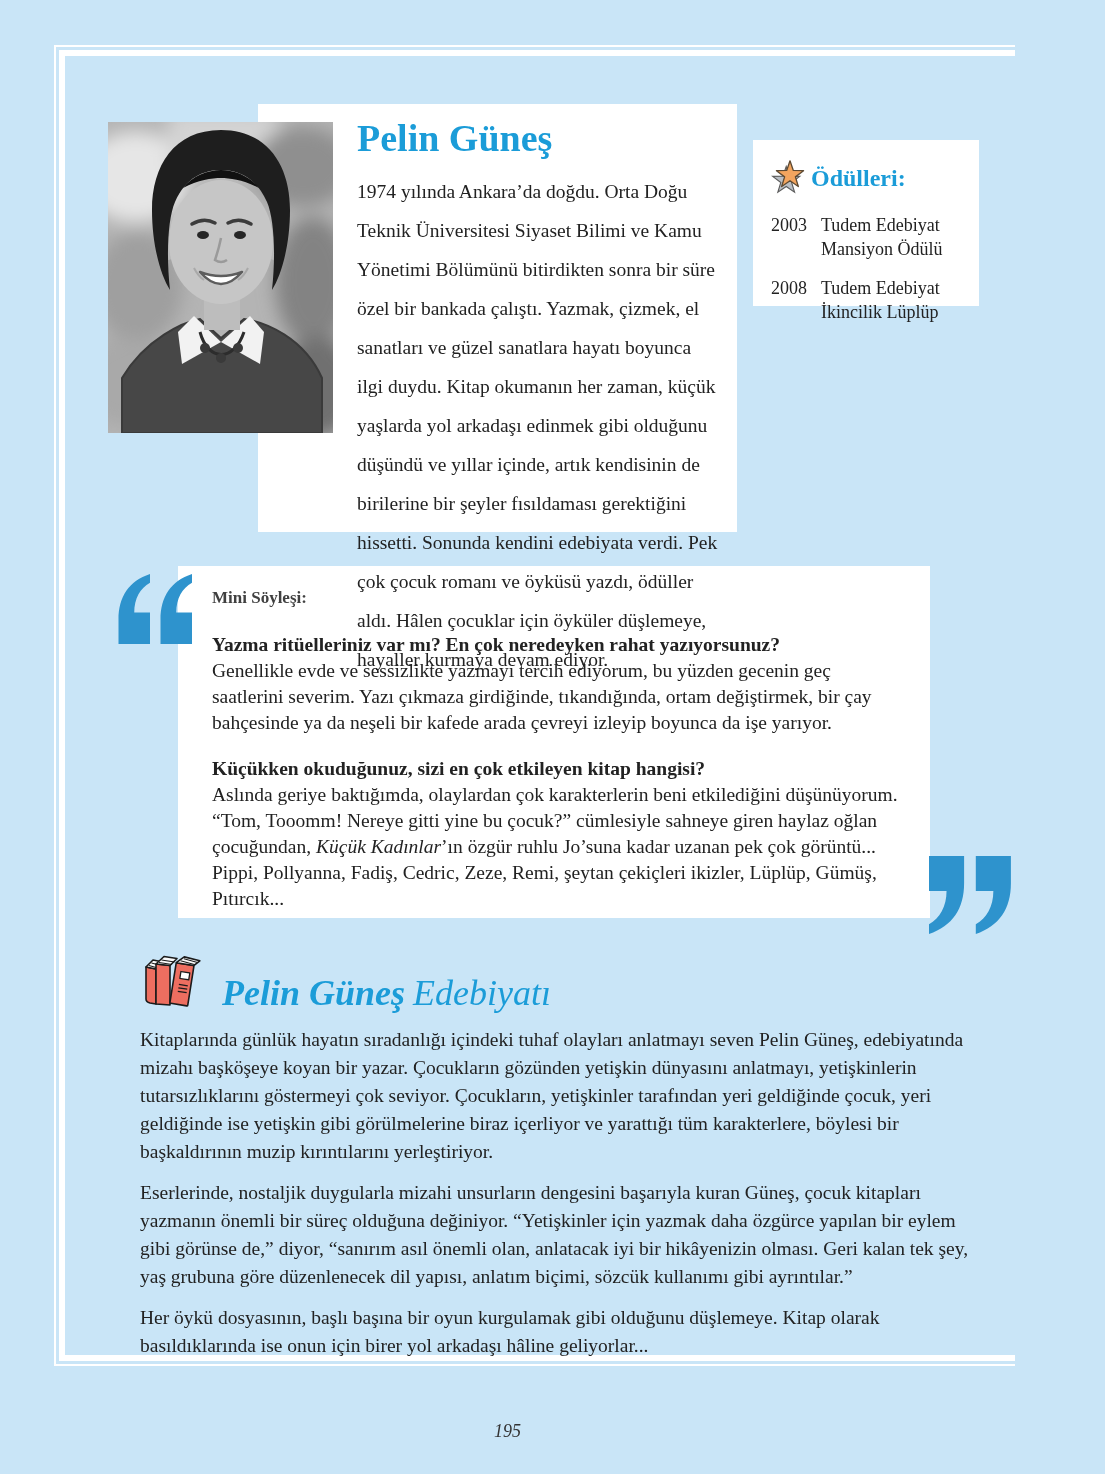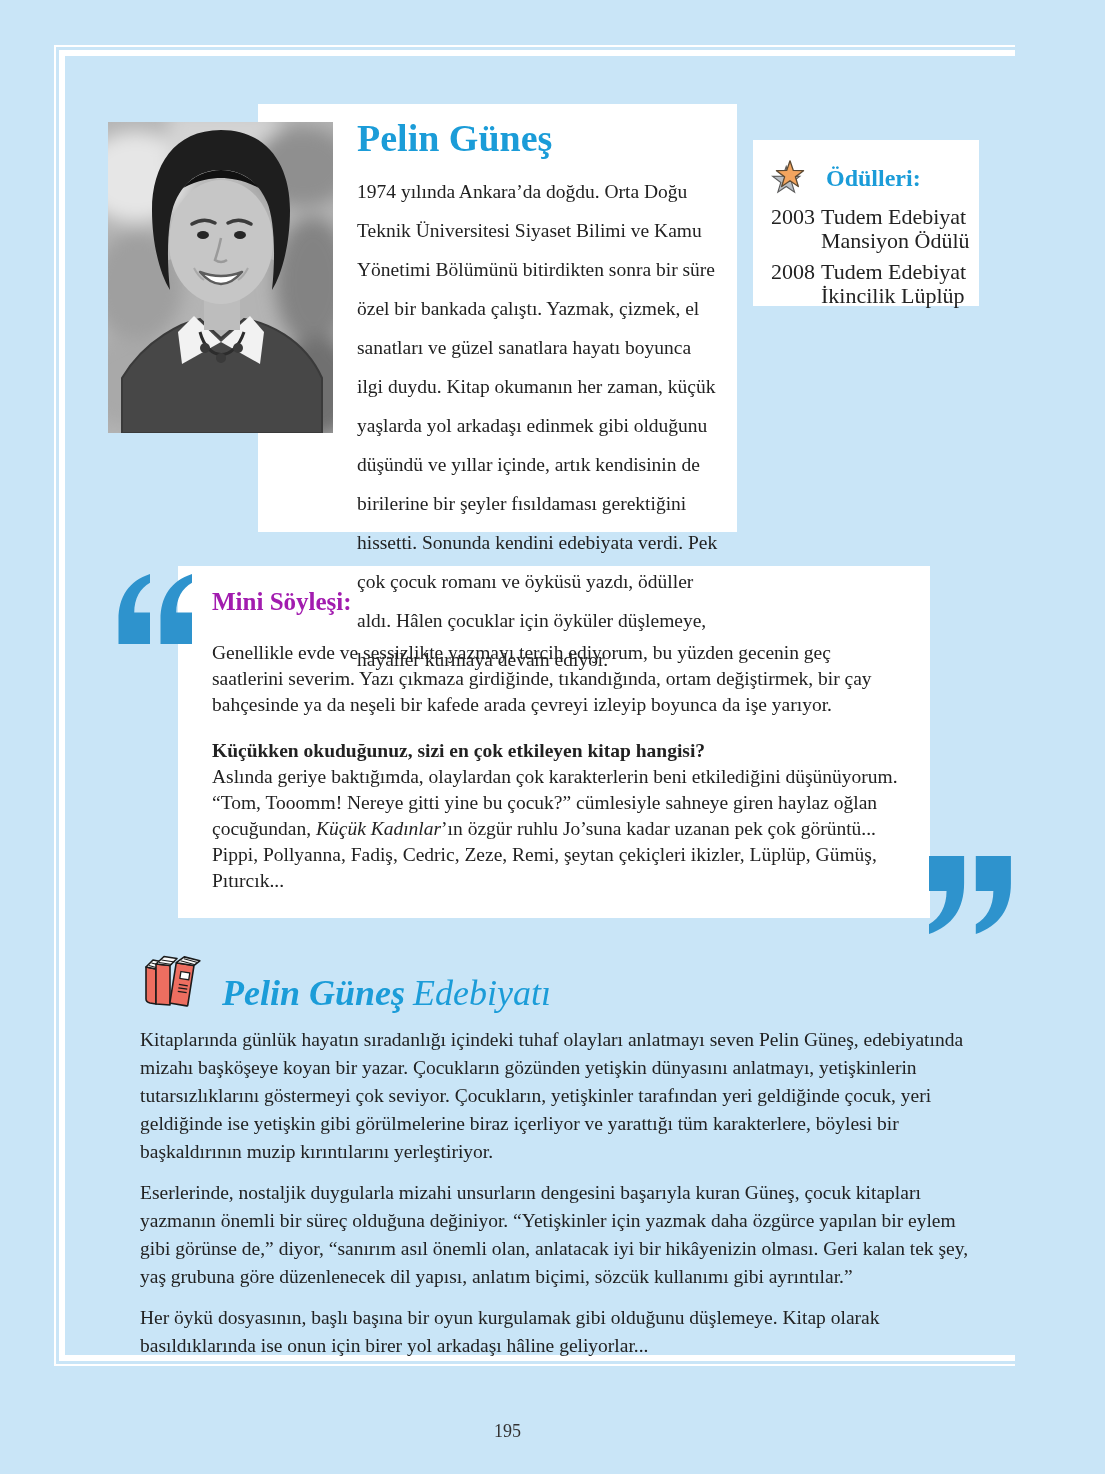--- a/index.html
+++ b/index.html
@@ -13,42 +13,42 @@
   .frame-inner{position:absolute;left:3px;top:3px;right:3px;bottom:3px;border:6px solid #ffffff;}
 
   
   .bio-card{position:absolute;left:258px;top:104px;width:479px;height:428px;background:#ffffff;}
   .photo{position:absolute;left:108px;top:122px;width:225px;height:311px;z-index:3;}
   .author-name{position:absolute;left:357px;top:116px;margin:0;font-size:38px;font-weight:bold;color:#1b9cd8;z-index:2;}
   .bio-text{position:absolute;left:357px;top:172px;width:363px;margin:0;font-size:19.5px;line-height:39px;z-index:2;}
 
   
   .awards{position:absolute;left:753px;top:140px;width:226px;height:166px;background:#ffffff;box-sizing:border-box;padding:18px 14px 12px 18px;}
-  .awards-header{display:flex;align-items:center;gap:17px;}
+  .awards-header{display:flex;align-items:center;gap:2px;}
   .awards-title{font-size:24px;font-weight:bold;color:#1b9cd8;}
-  .award-row{display:flex;margin-top:7px;font-size:22px;line-height:24px;}
+  .award-row{display:flex;margin-top:15px;font-size:18px;line-height:24px;}
   .award-year{width:50px;flex:none;}
   .award-text div{white-space:nowrap;}
 
   
   .interview-card{position:absolute;left:178px;top:566px;width:752px;height:352px;background:#ffffff;box-sizing:border-box;padding:22px 24px 0 34px;z-index:1;}
-  .interview-title{margin:0 0 24px 0;font-size:25px;font-weight:bold;color:#a21caf;}
+  .interview-title{margin:0 0 24px 0;font-size:17px;font-weight:bold;color:#404040;}
   .q{margin:0;font-size:19.5px;font-weight:bold;line-height:26px;}
   .a{margin:0 0 20px 0;font-size:19.5px;line-height:26px;}
   .quote{position:absolute;z-index:4;}
   .quote svg{display:block;}
 
   
   .lit-header{position:absolute;left:142px;top:950px;display:flex;align-items:flex-end;gap:18px;}
   .lit-title{margin:0;font-size:36px;font-style:italic;color:#1b9cd8;font-weight:normal;}
   .lit-title b{font-weight:bold;margin-right:8px;}
   .lit-body{position:absolute;left:140px;top:1026px;width:834px;font-size:19.5px;line-height:28px;}
   .lit-body p{margin:0 0 13px 0;}
 
-  .page-number{position:absolute;left:0;top:1421px;width:100%;text-align:center;font-size:18px;color:#333;}
+  .page-number{position:absolute;left:0;top:1421px;width:100%;text-align:center;font-size:18px;color:#333;font-style:italic;}
 </style>
 </head>
 <body>
 
 <div class="page">
 
   <div class="frame">
     <div class="frame-inner"></div>
   </div>
 
@@ -145,20 +145,21 @@
     <svg width="90" height="70" viewBox="0 0 92 80">
       <g fill="#2e93cd">
         <path d="M38,0 C14,8 2,26 2,52 L2,80 L38,80 L38,44 L20,44 C20,28 27,16 38,10 Z"></path>
         <path d="M86,0 C62,8 50,26 50,52 L50,80 L86,80 L86,44 L68,44 C68,28 75,16 86,10 Z"></path>
       </g>
     </svg>
   </div>
 
   <div class="interview-card">
     <h2 class="interview-title">Mini Söyleşi:</h2>
+    <p class="q">Yazma ritüelleriniz var mı? En çok neredeyken rahat yazıyorsunuz?</p>
     <p class="a">Genellikle evde ve sessizlikte yazmayı tercih ediyorum, bu yüzden gecenin geç saatlerini severim. Yazı çıkmaza girdiğinde, tıkandığında, ortam değiştirmek, bir çay bahçesinde ya da neşeli bir kafede arada çevreyi izleyip boyunca da işe yarıyor.</p>
     <p class="q">Küçükken okuduğunuz, sizi en çok etkileyen kitap hangisi?</p>
     <p class="a"><span>Aslında geriye baktığımda, olaylardan çok karakterlerin beni etkilediğini düşünüyorum. “Tom, Tooomm! Nereye gitti yine bu çocuk?” cümlesiyle sahneye giren haylaz oğlan çocuğundan, </span><i>Küçük Kadınlar</i><span>’ın özgür ruhlu Jo’suna kadar uzanan pek çok görüntü... Pippi, Pollyanna, Fadiş, Cedric, Zeze, Remi, şeytan çekiçleri ikizler, Lüplüp, Gümüş, Pıtırcık...</span></p>
   </div>
 
   <div class="quote" style="left:922px;top:856px;">
     <svg width="92" height="78" viewBox="0 0 92 80">
       <g fill="#2e93cd" transform="rotate(180 46 40)">
         <path d="M38,0 C14,8 2,26 2,52 L2,80 L38,80 L38,44 L20,44 C20,28 27,16 38,10 Z"></path>
         <path d="M86,0 C62,8 50,26 50,52 L50,80 L86,80 L86,44 L68,44 C68,28 75,16 86,10 Z"></path>

